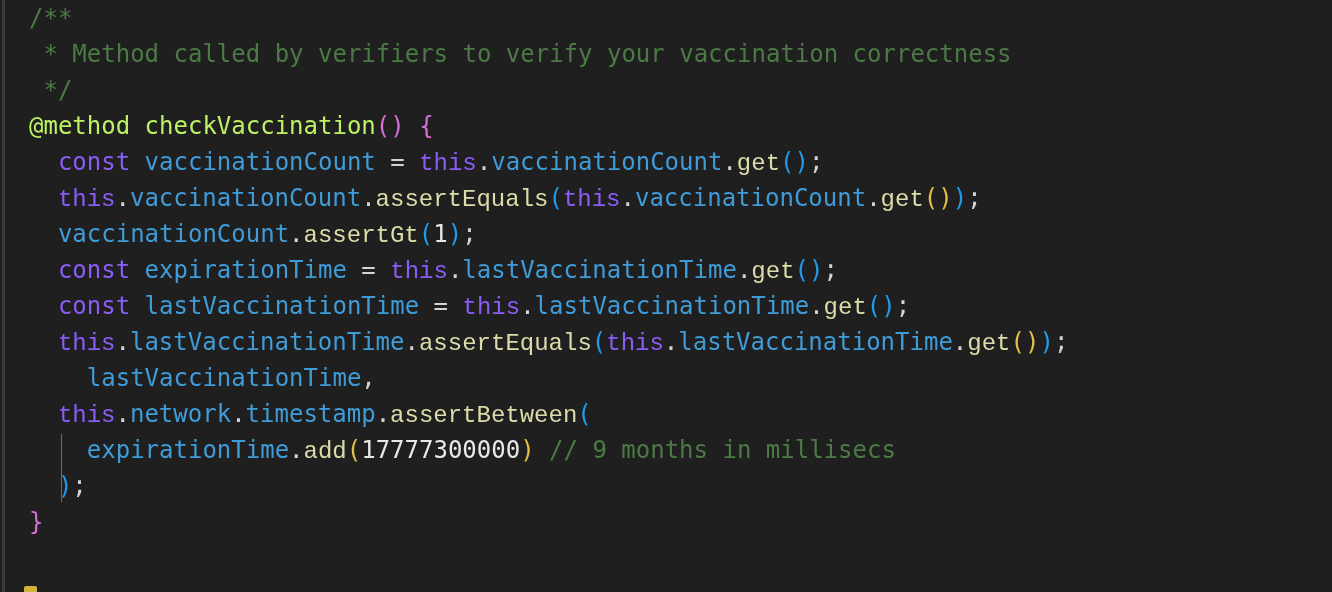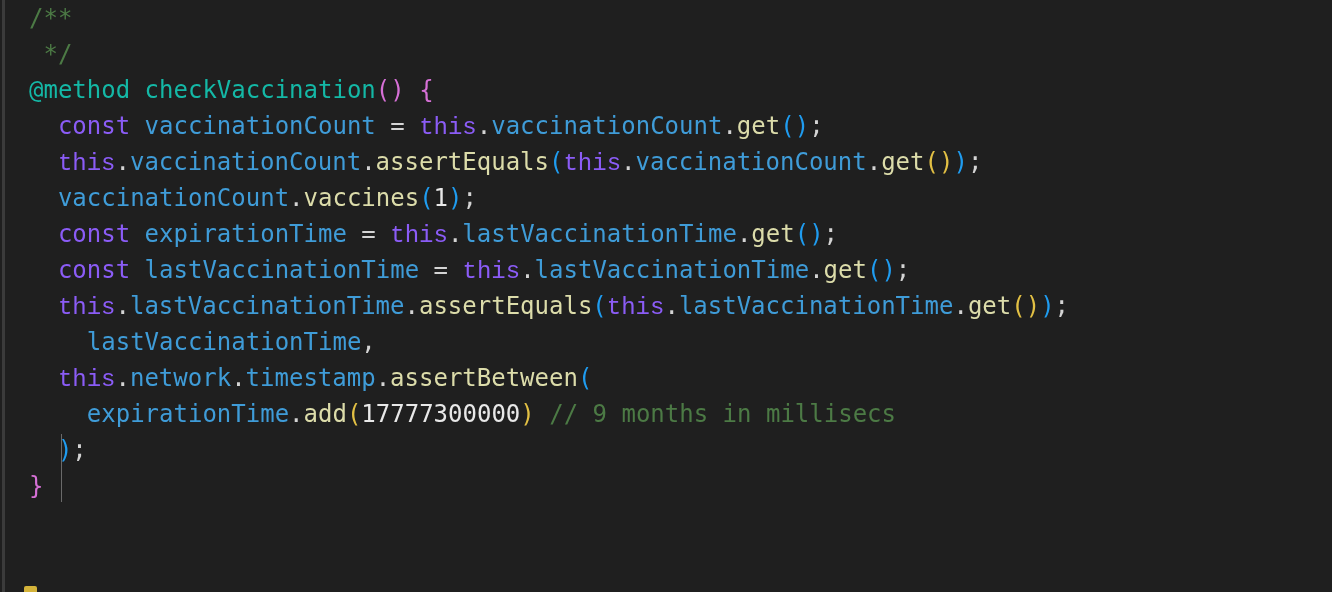--- a/index.html
+++ b/index.html
@@ -60,22 +60,22 @@
     left: 61px;
     width: 1px;
     background: #6a6a6a;
   }
 
   
   .tok-comment    { color: #4c7a45; }
   .tok-keyword    { color: #8b5cf6; }   
   .tok-this       { color: #8b5cf6; font-family: Liberation Mono, monospace; }
   .tok-ident      { color: #3f9cd8; }   
-  .tok-method     { color: #dcdcaa; }   
-  .tok-decorator  { color: #14b8a6; }   
+  .tok-method     { color: #dcdcaa; font-family: Liberation Mono, monospace; }   
+  .tok-decorator  { color: #bef264; }   
   .tok-number     { color: #e8e8e8; }
   .tok-plain      { color: #d4d4d4; }
   .tok-op         { color: #d4d4d4; }
   .tok-punct      { color: #d4d4d4; }
 
   
   .br-1 { color: #1f9cf0; }  
   .br-2 { color: #e2c044; }  
   .br-3 { color: #d670d6; }  
 
@@ -92,25 +92,26 @@
 </style>
 </head>
 <body>
 
 <div id="editor">
 
   <div id="gutter-border"></div>
 
   <div id="code-area">
       <div class="code-line"><span class="tok-comment">/**</span></div>
+      <div class="code-line"><span class="tok-comment"> * Method called by verifiers to verify your vaccination correctness</span></div>
       <div class="code-line"><span class="tok-comment"> */</span></div>
       <div class="code-line"><span class="tok-decorator">@method checkVaccination</span><span class="br-3">(</span><span class="br-3">)</span><span class="tok-plain"> </span><span class="br-3">{</span></div>
       <div class="code-line"><span class="tok-plain">  </span><span class="tok-keyword">const</span><span class="tok-plain"> </span><span class="tok-ident">vaccinationCount</span><span class="tok-op"> = </span><span class="tok-this">this</span><span class="tok-punct">.</span><span class="tok-ident">vaccinationCount</span><span class="tok-punct">.</span><span class="tok-method">get</span><span class="br-1">(</span><span class="br-1">)</span><span class="tok-punct">;</span></div>
       <div class="code-line"><span class="tok-plain">  </span><span class="tok-this">this</span><span class="tok-punct">.</span><span class="tok-ident">vaccinationCount</span><span class="tok-punct">.</span><span class="tok-method">assertEquals</span><span class="br-1">(</span><span class="tok-this">this</span><span class="tok-punct">.</span><span class="tok-ident">vaccinationCount</span><span class="tok-punct">.</span><span class="tok-method">get</span><span class="br-2">(</span><span class="br-2">)</span><span class="br-1">)</span><span class="tok-punct">;</span></div>
-      <div class="code-line"><span class="tok-plain">  </span><span class="tok-ident">vaccinationCount</span><span class="tok-punct">.</span><span class="tok-method">vaccines</span><span class="br-1">(</span><span class="tok-number">1</span><span class="br-1">)</span><span class="tok-punct">;</span></div>
+      <div class="code-line"><span class="tok-plain">  </span><span class="tok-ident">vaccinationCount</span><span class="tok-punct">.</span><span class="tok-method">assertGt</span><span class="br-1">(</span><span class="tok-number">1</span><span class="br-1">)</span><span class="tok-punct">;</span></div>
       <div class="code-line"><span class="tok-plain">  </span><span class="tok-keyword">const</span><span class="tok-plain"> </span><span class="tok-ident">expirationTime</span><span class="tok-op"> = </span><span class="tok-this">this</span><span class="tok-punct">.</span><span class="tok-ident">lastVaccinationTime</span><span class="tok-punct">.</span><span class="tok-method">get</span><span class="br-1">(</span><span class="br-1">)</span><span class="tok-punct">;</span></div>
       <div class="code-line"><span class="tok-plain">  </span><span class="tok-keyword">const</span><span class="tok-plain"> </span><span class="tok-ident">lastVaccinationTime</span><span class="tok-op"> = </span><span class="tok-this">this</span><span class="tok-punct">.</span><span class="tok-ident">lastVaccinationTime</span><span class="tok-punct">.</span><span class="tok-method">get</span><span class="br-1">(</span><span class="br-1">)</span><span class="tok-punct">;</span></div>
       <div class="code-line"><span class="tok-plain">  </span><span class="tok-this">this</span><span class="tok-punct">.</span><span class="tok-ident">lastVaccinationTime</span><span class="tok-punct">.</span><span class="tok-method">assertEquals</span><span class="br-1">(</span><span class="tok-this">this</span><span class="tok-punct">.</span><span class="tok-ident">lastVaccinationTime</span><span class="tok-punct">.</span><span class="tok-method">get</span><span class="br-2">(</span><span class="br-2">)</span><span class="br-1">)</span><span class="tok-punct">;</span></div>
       <div class="code-line"><span class="tok-plain">    </span><span class="tok-ident">lastVaccinationTime</span><span class="tok-punct">,</span></div>
       <div class="code-line"><span class="tok-plain">  </span><span class="tok-this">this</span><span class="tok-punct">.</span><span class="tok-ident">network</span><span class="tok-punct">.</span><span class="tok-ident">timestamp</span><span class="tok-punct">.</span><span class="tok-method">assertBetween</span><span class="br-1">(</span></div>
       <div class="code-line"><span class="tok-plain">    </span><span class="tok-ident">expirationTime</span><span class="tok-punct">.</span><span class="tok-method">add</span><span class="br-2">(</span><span class="tok-number">17777300000</span><span class="br-2">)</span><span class="tok-plain"> </span><span class="tok-comment">// 9 months in millisecs</span></div>
       <div class="code-line"><span class="tok-plain">  </span><span class="br-1">)</span><span class="tok-punct">;</span></div>
       <div class="code-line"><span class="br-3">}</span></div>
     </div>
 

